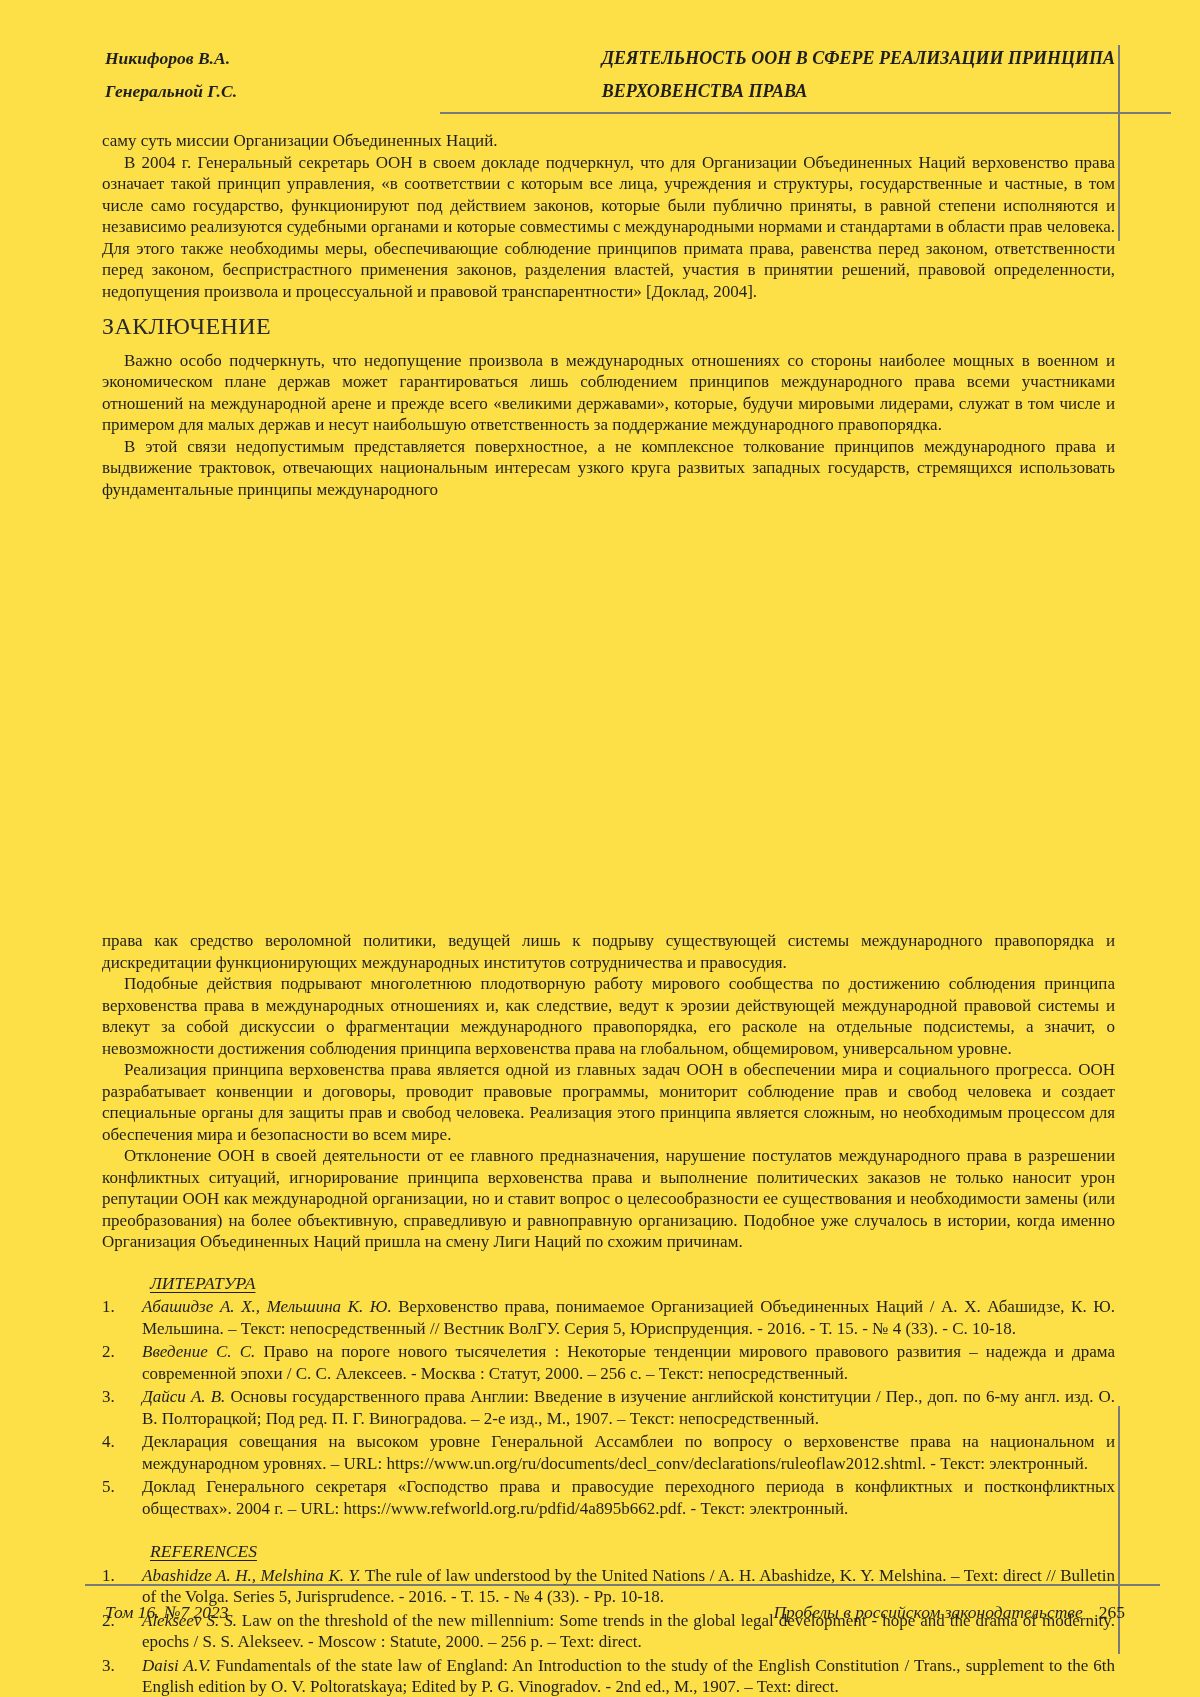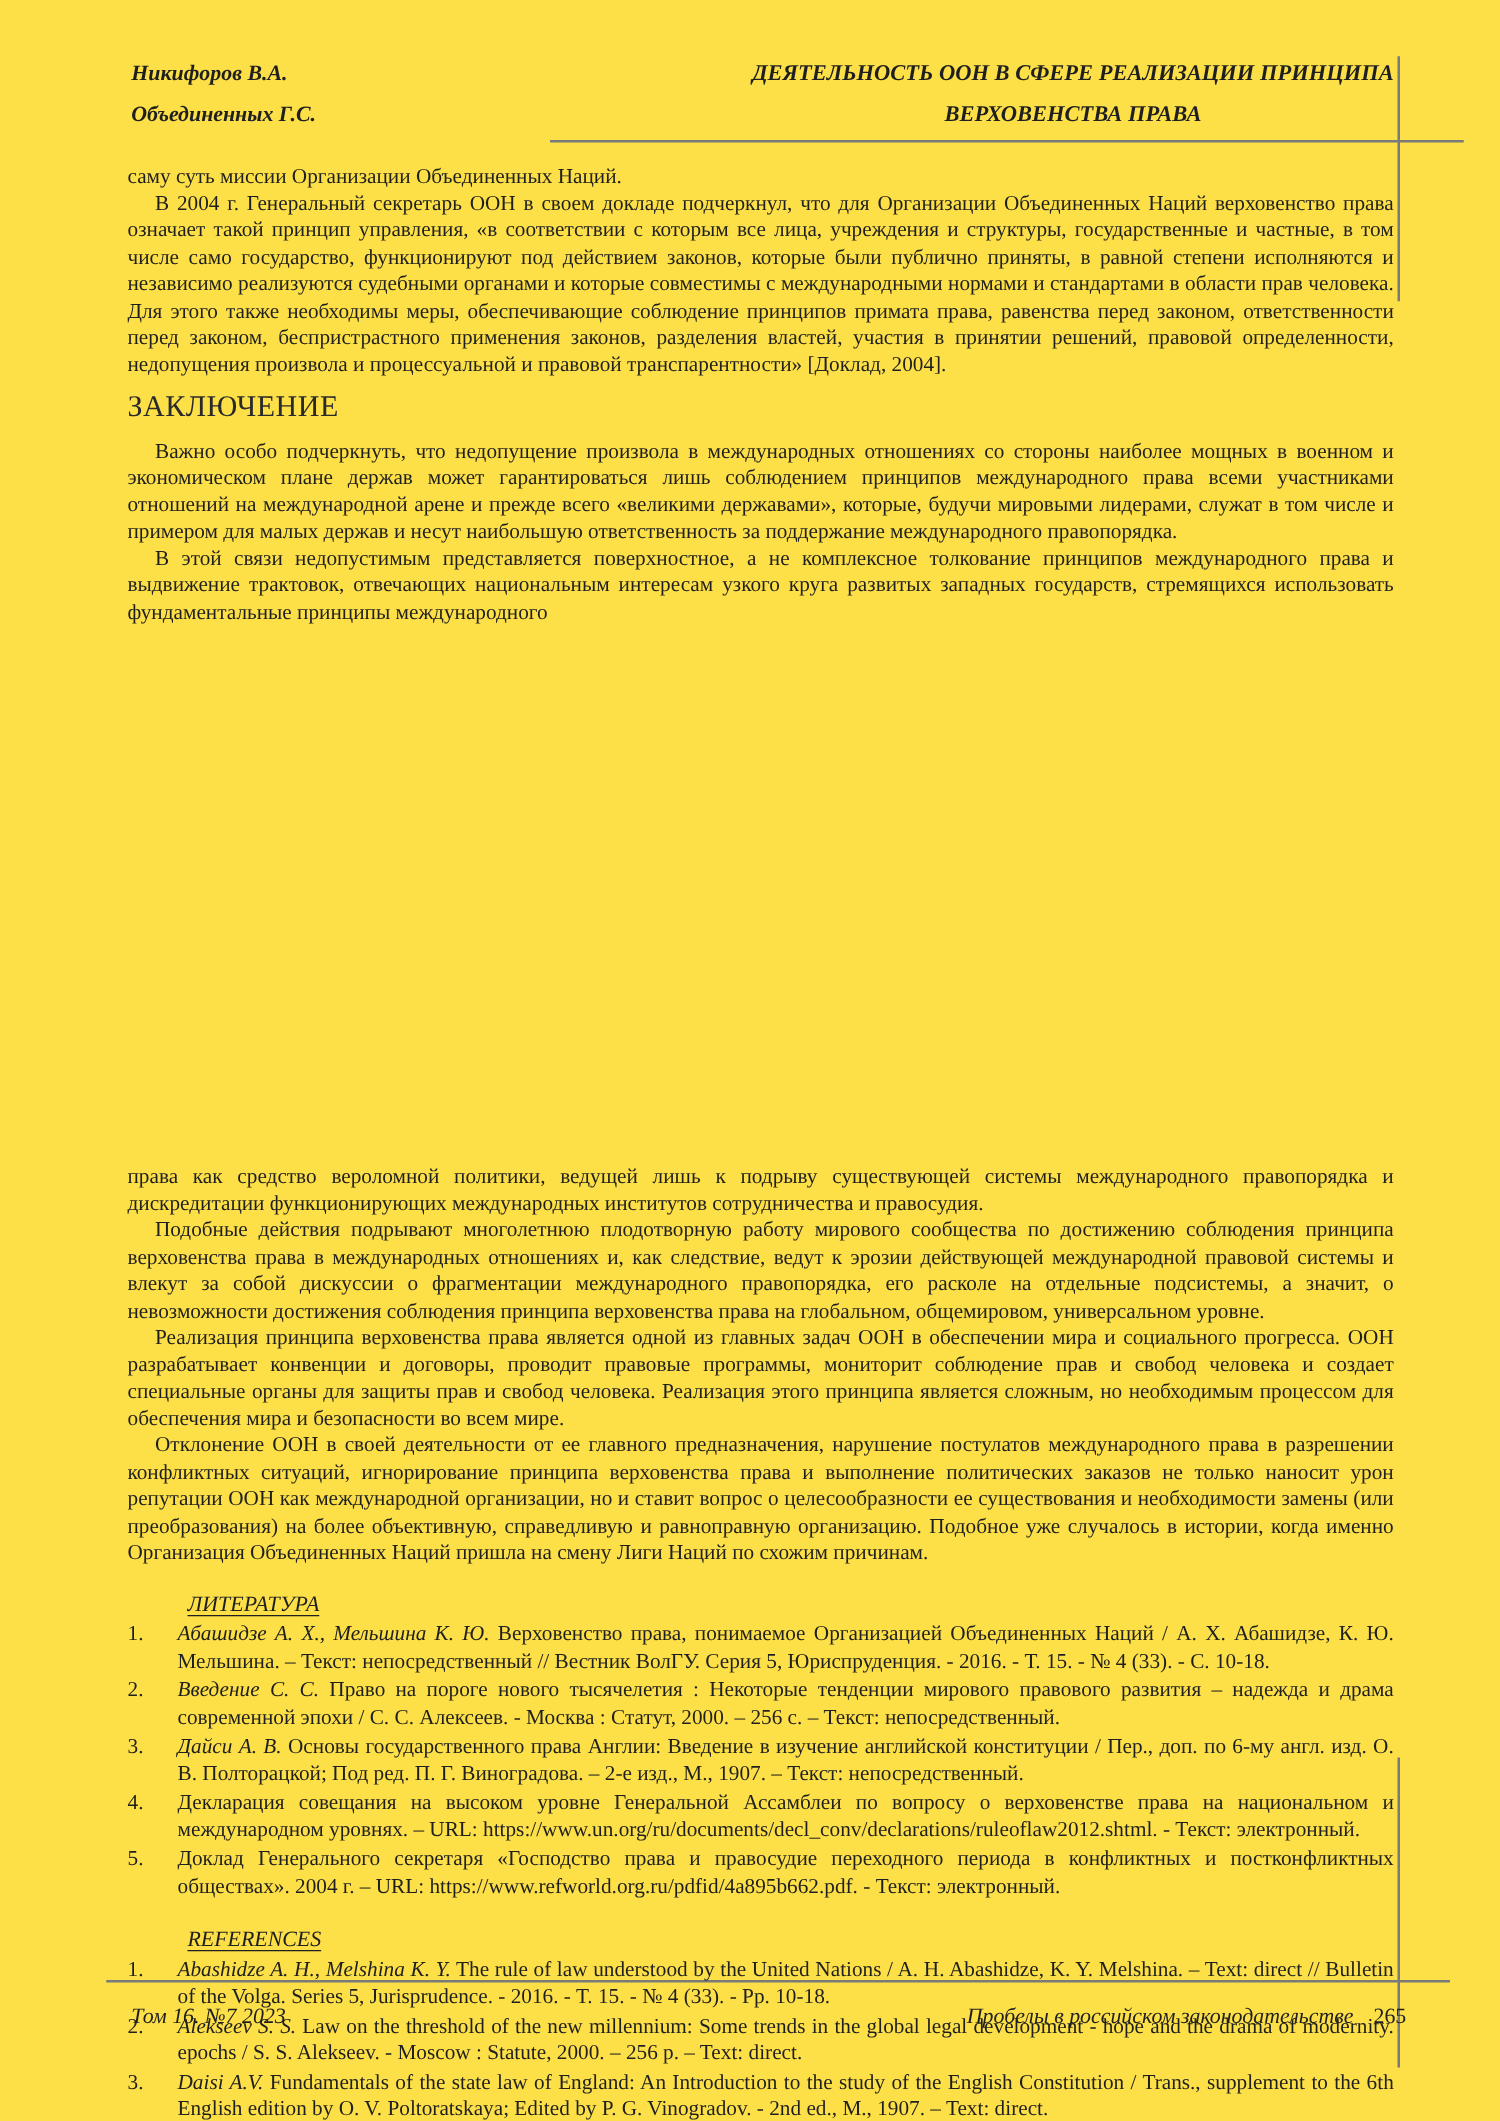--- a/index.html
+++ b/index.html
@@ -21,21 +21,21 @@
 
   
   .header {
     position: absolute;
     left: 105px; right: 85px; top: 42px;
     display: flex; justify-content: space-between; align-items: flex-start;
   }
   .authors { font-style: italic; font-weight: bold; font-size: 17.5px; line-height: 33px; white-space: nowrap; }
   .article-title {
     font-style: italic; font-weight: bold; font-size: 18px; line-height: 33px;
-    text-align: center; max-width: 720px;
+    text-align: left; max-width: 720px;
   }
 
   
   .main {
     position: absolute;
     left: 102px; right: 85px; top: 130px;
     display: grid;
     grid-template-columns: 1fr;
     grid-template-rows: 800px auto;
     column-gap: 26px;
@@ -78,21 +78,21 @@
 <div class="page">
 
   <div class="rule rule-header"></div>
   <div class="rule vrule-top"></div>
   <div class="rule rule-footer"></div>
   <div class="rule vrule-bottom"></div>
 
   <div class="header">
     <div class="authors">
       <div>Никифоров В.А.</div>
-      <div>Объединенных Г.С.</div>
+      <div>Генеральной Г.С.</div>
     </div>
     <div class="article-title">
       <div>ДЕЯТЕЛЬНОСТЬ ООН В СФЕРЕ РЕАЛИЗАЦИИ ПРИНЦИПА</div>
       <div>ВЕРХОВЕНСТВА ПРАВА</div>
     </div>
   </div>
 
   <div class="main">
 
     <div class="col">

